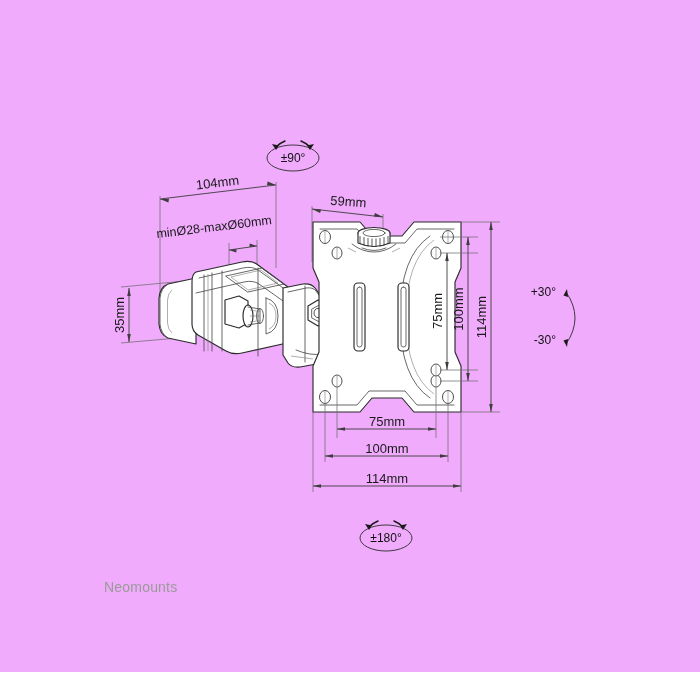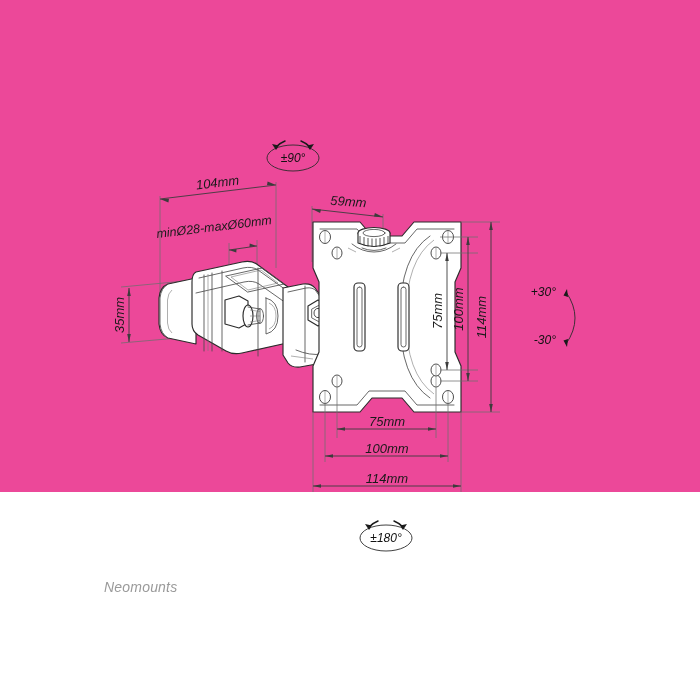--- a/index.html
+++ b/index.html
@@ -10,23 +10,22 @@
   }
   body {
     width: 700px;
     height: 700px;
     overflow: hidden;
     font-family: "Liberation Sans", sans-serif;
   }
   #sheet {
     position: relative;
     width: 700px;
-    height: 492px;
-    background: #ec4899;
-    font-style: italic;
+    height: 672px;
+    background: #f0abfc;
   }
   #drawing {
     position: absolute;
     left: 0;
     top: 0;
     width: 700px;
     height: 700px;
   }
   .dim-text {
     font-family: "Liberation Sans", sans-serif;

